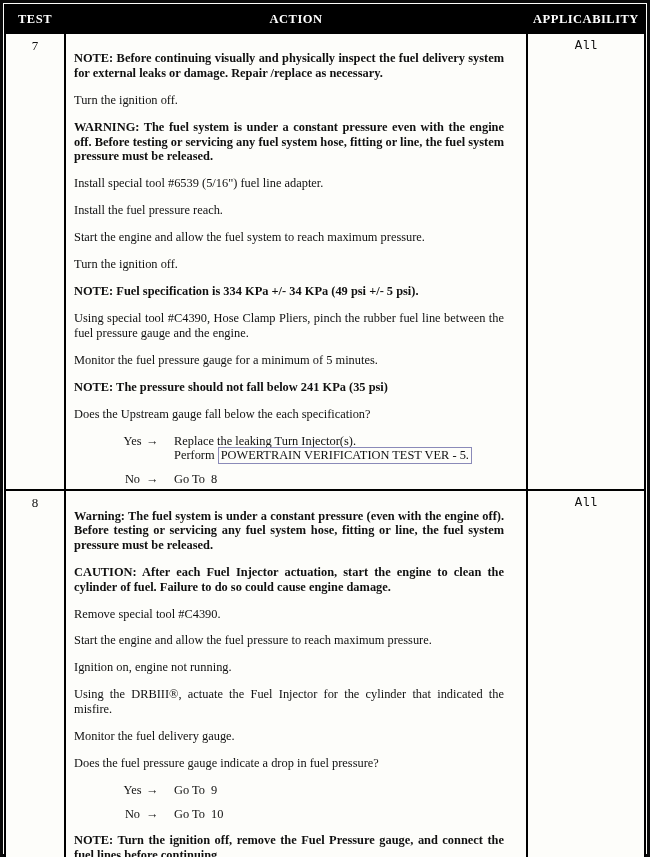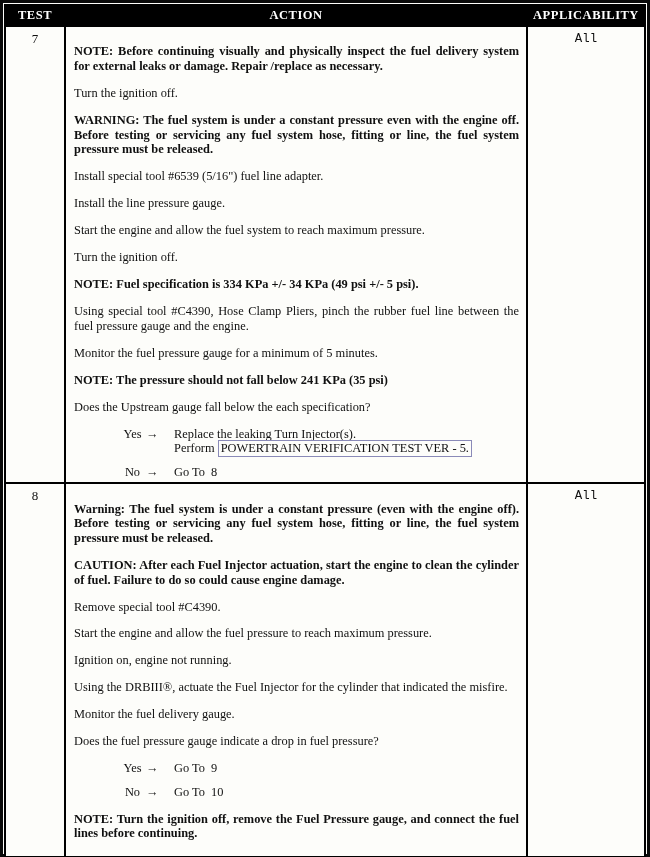--- a/index.html
+++ b/index.html
@@ -2,34 +2,34 @@
 <html style="--linkbox: #8a8ab8;"><head>
 <meta charset="utf-8">
 <style>
   html,body{margin:0;padding:0;background:#ffffff;}
   .page{
     width:650px;height:857px;box-sizing:border-box;margin:0;
     background:#fdfdfa;border:3px solid #0a0a0a;padding:1px;
   }
   table{width:100%;height:100%;border-collapse:collapse;table-layout:fixed;}
   th,td{border:2px solid #000;}
-  thead tr{height:21px;}
+  thead tr{height:28px;}
   th{
     background:#000;color:#fff;
     font:bold 12.5px/1 "Liberation Serif", serif;
     letter-spacing:.5px;text-align:center;vertical-align:middle;
   }
   td{
     vertical-align:top;color:#101010;
     font:12.4px/14.6px "Liberation Serif", serif;
     background:#fdfdfa;
   }
   td.test-cell{text-align:center;padding-top:5px;font-size:13px;}
   td.app-cell{text-align:center;padding-top:5px;font-family:Liberation Mono, monospace;}
-  td.action-cell{padding:5px 7px 3px 8px;}
+  td.action-cell{padding:5px 22px 3px 8px;}
   .line{text-align:justify;}
   .line.bold{font-weight:bold;}
   .decision{display:flex;margin:9px 0 0 45px;}
   .decision .ans{width:27px;flex:none;text-align:center;}
   .decision .arr{width:28px;flex:none;}
   .decision .dtext{white-space:pre-wrap;}
   .decision + .line{margin-top:12px;}
   .perform{margin-left:100px;}
   .link-box{
     border:1px solid var(--linkbox,#8a8ab8);
@@ -57,21 +57,21 @@
       </tr>
     </thead>
     <tbody>
         <tr>
           <td class="test-cell">7</td>
           <td class="action-cell">
             <p class="line bold">NOTE: Before continuing visually and physically inspect the fuel delivery system for external leaks or damage. Repair /replace as necessary.</p>
             <p class="line">Turn the ignition off.</p>
             <p class="line bold">WARNING: The fuel system is under a constant pressure even with the engine off. Before testing or servicing any fuel system hose, fitting or line, the fuel system pressure must be released.</p>
             <p class="line">Install special tool #6539 (5/16") fuel line adapter.</p>
-            <p class="line">Install the line pressure gauge.</p>
+            <p class="line">Install the fuel pressure reach.</p>
             <p class="line">Start the engine and allow the fuel system to reach maximum pressure.</p>
             <p class="line">Turn the ignition off.</p>
             <p class="line bold">NOTE: Fuel specification is 334 KPa +/- 34 KPa (49 psi +/- 5 psi).</p>
             <p class="line">Using special tool #C4390, Hose Clamp Pliers, pinch the rubber fuel line between the fuel pressure gauge and the engine.</p>
             <p class="line">Monitor the fuel pressure gauge for a minimum of 5 minutes.</p>
             <p class="line bold">NOTE: The pressure should not fall below 241 KPa (35 psi)</p>
             <p class="line">Does the Upstream gauge fall below the each specification?</p>
             <div class="decision">
               <span class="ans">Yes</span>
               <span class="arr">→</span>

